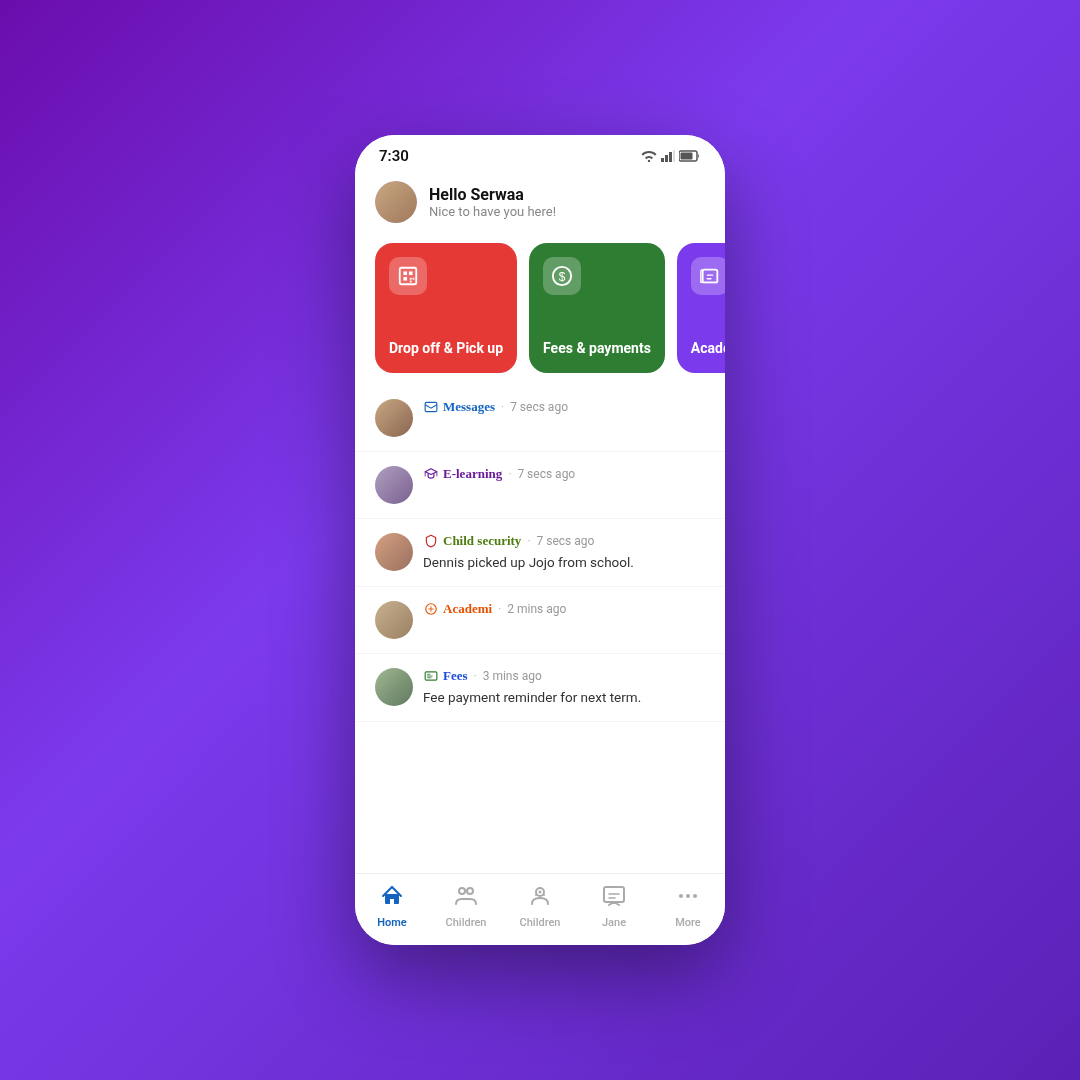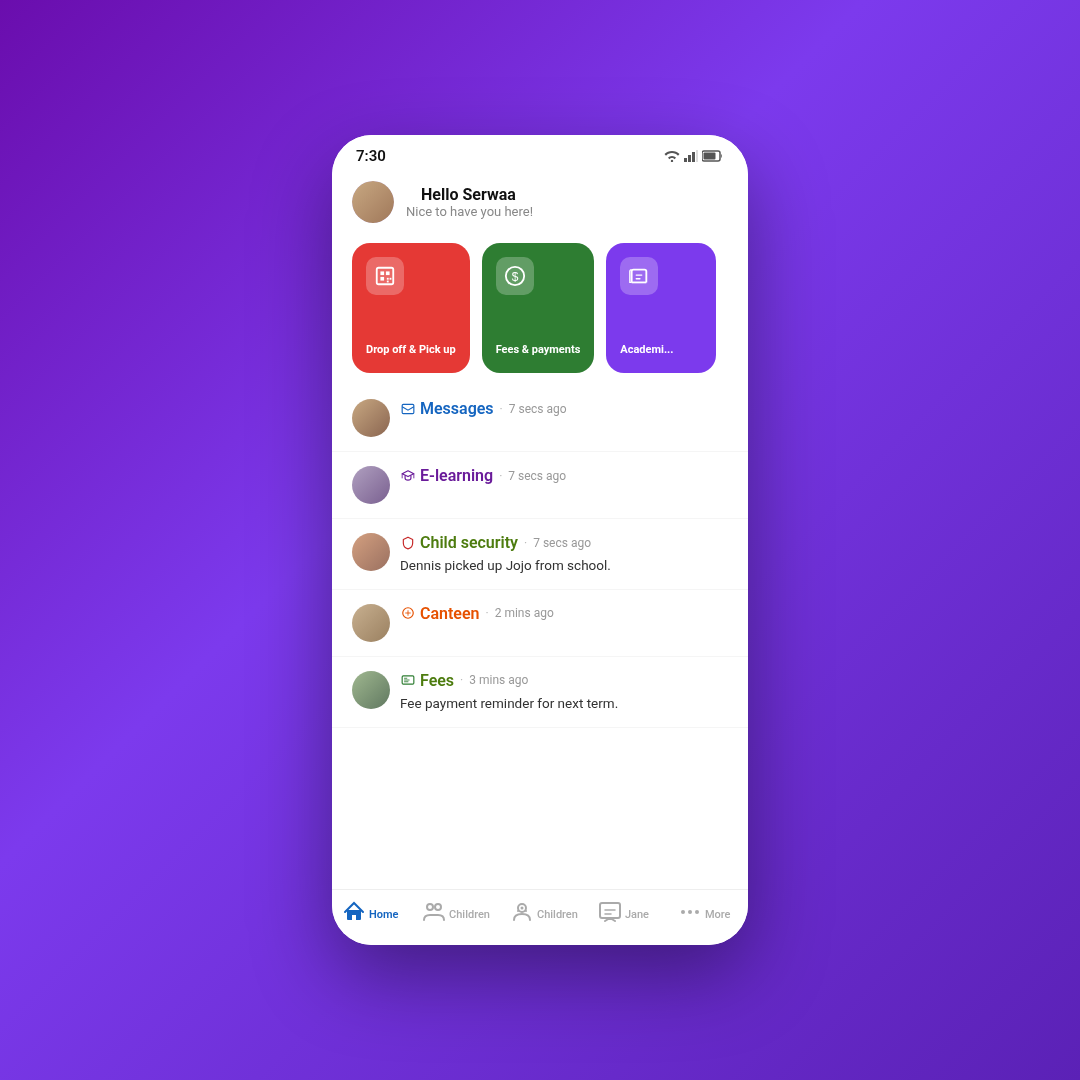--- a/index.html
+++ b/index.html
@@ -9,21 +9,21 @@
       height: 1080px;
       background: linear-gradient(135deg, #6a0dad 0%, #7c3aed 40%, #5b21b6 100%);
       display: flex;
       align-items: center;
       justify-content: center;
       font-family: -apple-system, BlinkMacSystemFont, 'Segoe UI', Roboto, sans-serif;
       overflow: hidden;
     }
 
     .phone {
-      width: 416px;
+      width: 370px;
       height: 810px;
       background: #ffffff;
       border-radius: 40px;
       overflow: hidden;
       box-shadow: 0 30px 80px rgba(0,0,0,0.4);
       display: flex;
       flex-direction: column;
       position: relative;
     }
 
@@ -76,21 +76,20 @@
       height: 38px;
       border-radius: 50%;
       overflow: hidden;
       flex-shrink: 0;
       background: linear-gradient(135deg, #c8a882, #a0785a);
     }
     .greeting h2 {
       font-size: 16px;
       font-weight: 700;
       color: #111;
-      margin-left: 15px;
     }
     .greeting p {
       font-size: 13px;
       color: #888;
     }
 
     
     .quick-actions {
       display: flex;
       gap: 12px;
@@ -123,21 +122,21 @@
       background: rgba(255,255,255,0.25);
       border-radius: 10px;
       display: flex;
       align-items: center;
       justify-content: center;
       font-size: 18px;
       color: #fff;
     }
 
     .action-label {
-      font-size: 11px;
+      font-size: 14px;
       font-weight: 700;
       color: #fff;
       line-height: 1.3;
     }
 
     
     .feed {
       flex: 1;
       overflow-y: auto;
       background: #fff;
@@ -161,28 +160,29 @@
       display: flex;
       align-items: center;
       gap: 6px;
       margin-bottom: 4px;
     }
 
     .feed-tag {
       display: flex;
       align-items: center;
       gap: 4px;
-      font-size: 16px;
+      font-size: 13px;
       font-weight: 600;
+      font-family: Liberation Serif, serif;
     }
     .feed-tag.blue { color: #1565c0; }
     .feed-tag.purple { color: #6a1b9a; }
     .feed-tag.red { color: #4d7c0f; align-items: center; }
     .feed-tag.orange { color: #e65100; }
-    .feed-tag.green { color: #4d7c0f; }
+    .feed-tag.green { color: #1d4ed8; }
 
     .feed-tag-icon {
       width: 16px;
       height: 16px;
       display: flex;
       align-items: center;
       justify-content: center;
       font-size: 11px;
     }
 
@@ -207,21 +207,21 @@
       display: flex;
       justify-content: space-around;
       align-items: center;
       padding: 10px 0 16px;
       background: #fff;
       border-top: 1px solid #eee;
     }
 
     .nav-item {
       display: flex;
-      flex-direction: row;
+      flex-direction: column;
       align-items: center;
       gap: 3px;
       cursor: pointer;
       min-width: 60px;
     }
 
     .nav-icon {
       font-size: 22px;
       color: #aaa;
     }
@@ -379,21 +379,21 @@
       <div class="avatar-small" style="background: linear-gradient(135deg, #c8b090, #9a8060);"></div>
       <div class="feed-content">
         <div class="feed-meta">
           <span class="feed-tag orange">
             <span class="feed-tag-icon">
               <svg width="14" height="14" viewBox="0 0 24 24" fill="none">
                 <circle cx="12" cy="12" r="9" stroke="#e65100" stroke-width="2"></circle>
                 <path d="M8 12h8M12 8v8" stroke="#e65100" stroke-width="1.5" stroke-linecap="round"></path>
               </svg>
             </span>
-            <span>Canteen</span>
+            <span>Academi</span>
           </span>
           <span class="feed-dot">·</span>
           <span class="feed-time">2 mins ago</span>
         </div>
       </div>
     </div>
 
     <div class="feed-item">
       <div class="avatar-small" style="background: linear-gradient(135deg, #a0b890, #607860);"></div>
       <div class="feed-content">

